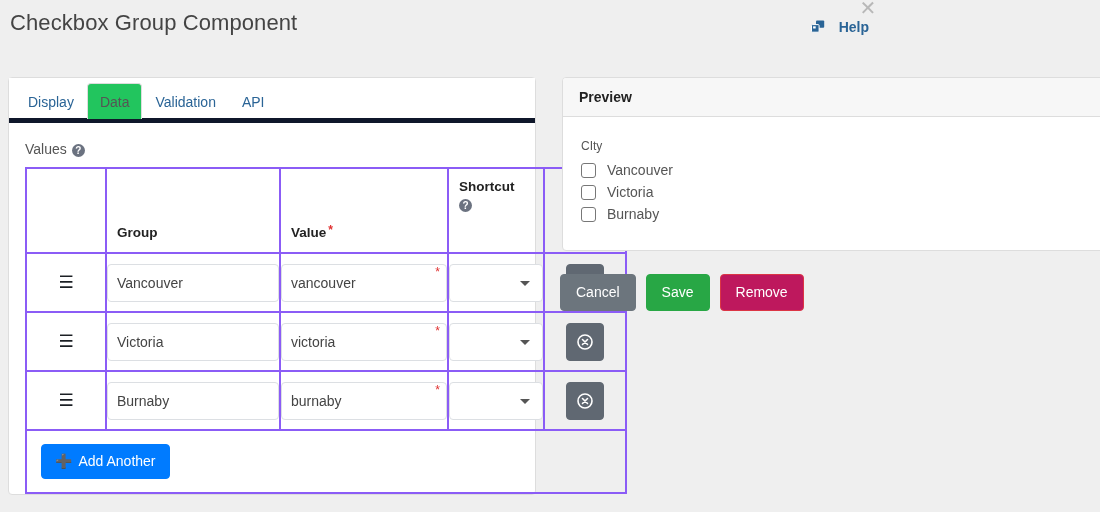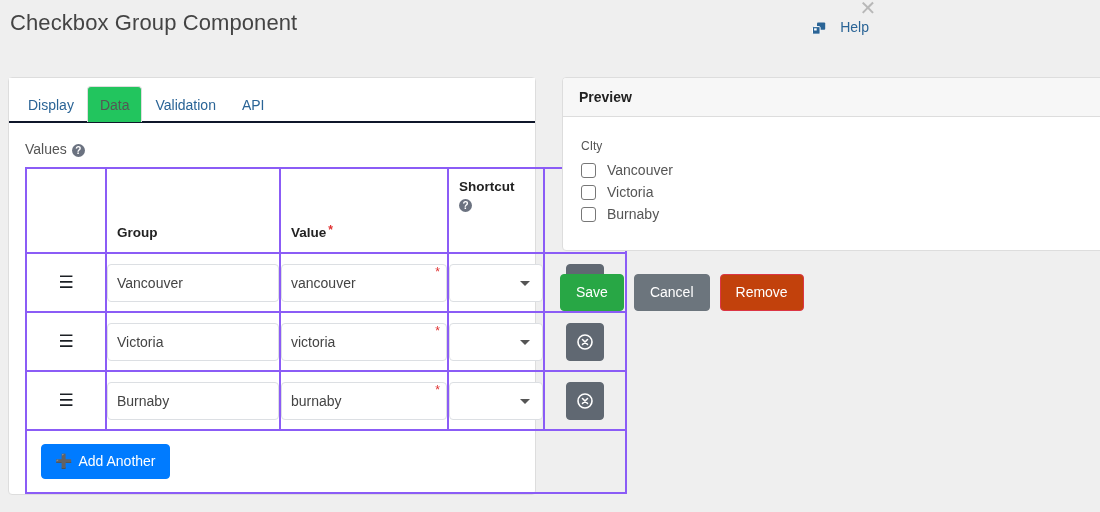--- a/index.html
+++ b/index.html
@@ -32,26 +32,27 @@
     font-size: 22px;
     font-weight: 400;
     color: #444;
     letter-spacing: 0.1px;
   }
   .help-link {
     position: absolute;
     right: 19px;
     top: 19px;
     display: flex;
-    align-items: center;
+    align-items: flex-start;
     gap: 14px;
     color: #2a6496;
     font-size: 14px;
     text-decoration: none;
     cursor: pointer;
+    font-weight: bold;
   }
   .clone-icon {
     display: inline-block;
     width: 14px;
     height: 13px;
     position: relative;
     top: 1px;
   }
   .close-x {
     position: absolute;
@@ -74,21 +75,21 @@
     top: 77px;
     width: 528px;
     height: 418px;
     background: #fff;
     border: 1px solid #ddd;
     border-radius: 4px;
     box-sizing: border-box;
   }
   .tabs {
     height: 45px;
-    border-bottom: 2px solid #0f172a;
+    border-bottom: 5px solid #0f172a;
     padding-left: 6px;
     display: flex;
     align-items: flex-end;
     box-sizing: border-box;
     background: #fff;
   }
   .tab {
     padding: 9px 12px 8px 12px;
     font-size: 14px;
     color: #2a6496;
@@ -317,21 +318,21 @@
     border-radius: 4px;
     color: #fff;
     font-size: 14px;
     font-family: "Liberation Sans", sans-serif;
     padding: 9px 15px;
     cursor: pointer;
     line-height: 17px;
   }
   .btn-save   { background: #28a745; border-color: #28a745; }
   .btn-cancel { background: #6c757d; border-color: #6c757d; }
-  .btn-remove { background: #c2410c; border-color: #dc3545; padding-left: 15px; }
+  .btn-remove { background: #be185d; border-color: #dc3545; padding-left: 15px; }
 </style>
 </head>
 <body>
 
 <div class="page-header">
   <div class="page-title">Checkbox Group Component</div>
 
   <a class="help-link">
     <span class="clone-icon">
       <svg width="14" height="13" viewBox="0 0 14 13" xmlns="http://www.w3.org/2000/svg">
@@ -493,16 +494,16 @@
       <span class="cb-text">Victoria</span>
     </div>
     <div class="cb-row">
       <span class="cb-box"></span>
       <span class="cb-text">Burnaby</span>
     </div>
   </div>
 </div>
 
 <div class="action-bar">
+  <button class="btn btn-cancel">Cancel</button>
   <button class="btn btn-save">Save</button>
-  <button class="btn btn-cancel">Cancel</button>
   <button class="btn btn-remove">Remove</button>
 </div>
 
 </body></html>

